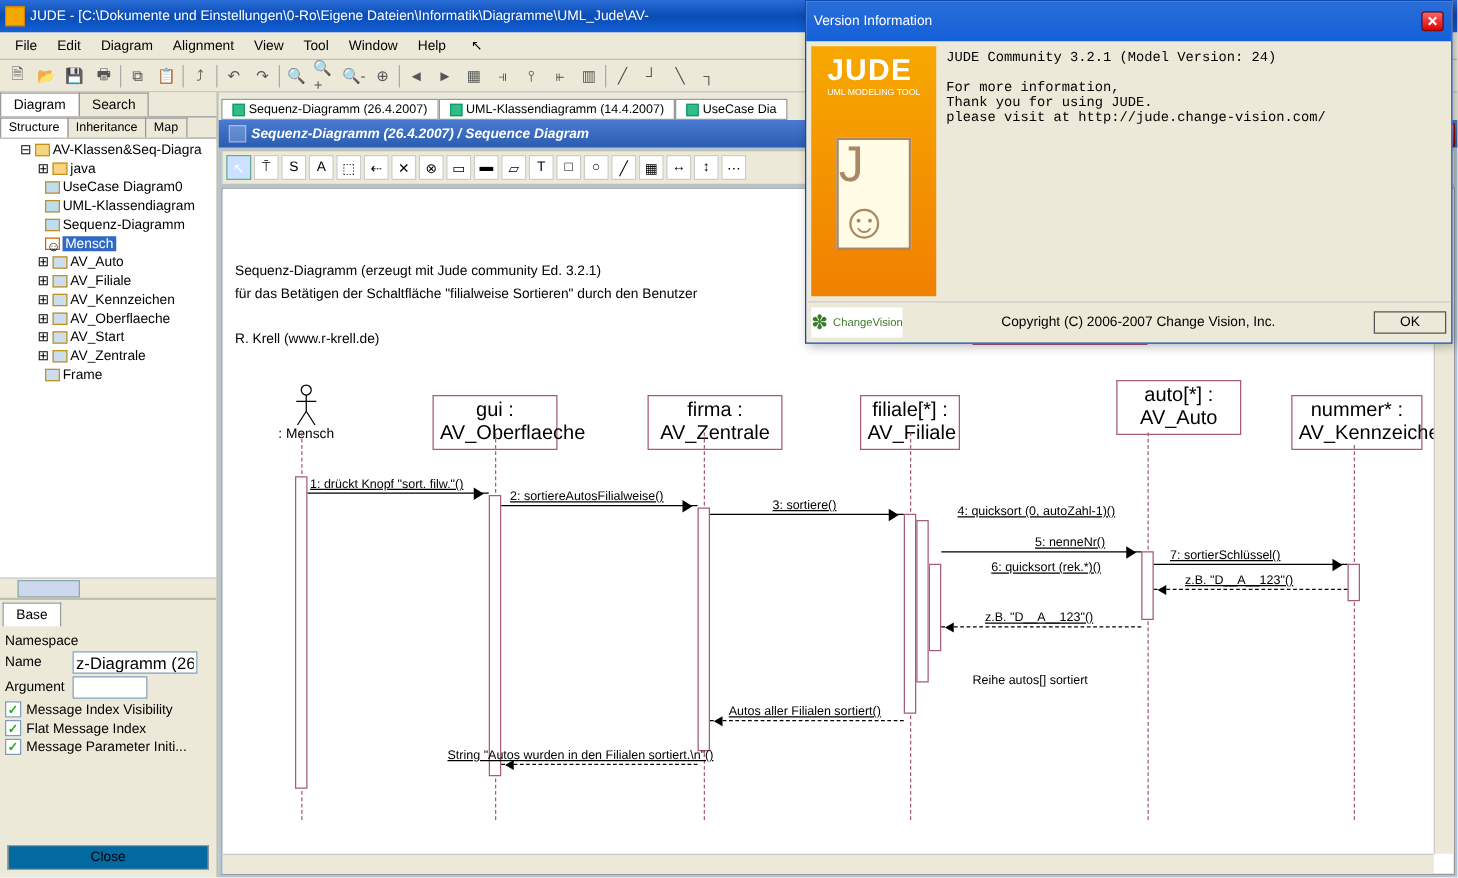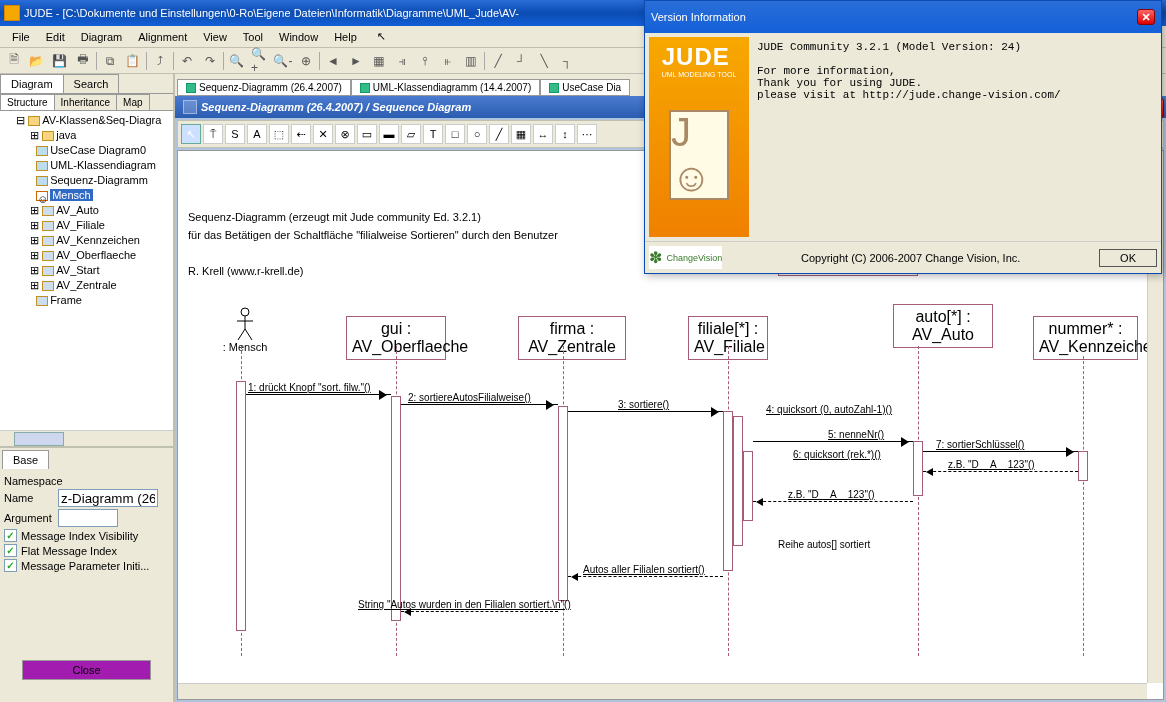--- a/index.html
+++ b/index.html
@@ -28,21 +28,21 @@
   .sel { background:#316ac5; color:#fff; padding:0 2px;}
   .hscroll{height:16px; background:#ece9d8; border-top:1px solid #ccc; position:relative;}
   .hscroll .thumb{position:absolute; left:14px; width:50px; height:14px; top:1px; background:#cdd8ee; border:1px solid #8aa;}
   .base-tab{border-top:2px solid #c0c0b0; background:#ece9d8;}
   .base-tab .tabhdr{display:inline-block; padding:3px 10px; border:1px solid #999; border-bottom:none; background:#fff; margin:2px 0 0 2px;}
   .props{padding:4px;}
   .props .row{display:flex; align-items:center; margin:2px 0; gap:4px;}
   .props input[type=text]{border:1px solid #7f9db9; height:18px; width:100px; padding:0 2px;}
   .chk{display:flex; align-items:center; gap:4px; margin:2px 0;}
   .chkbox{width:13px; height:13px; border:1px solid #7f9db9; background:#fff; display:flex; align-items:center; justify-content:center; color:#2a2; font-size:10px; font-weight:bold;}
-  .close-btn{margin:22px; padding:3px 0; border:1px solid #999; background:#a21caf; text-align:center;}
+  .close-btn{margin:6px; padding:3px 0; border:1px solid #999; background:#0369a1; text-align:center;}
   .right{flex:1; display:flex; flex-direction:column; background:#b0c4de; min-width:0;}
   .file-tabs{height:22px; background:#ece9d8; display:flex; align-items:flex-end; padding:0 2px;}
   .ftab{padding:2px 8px; border:1px solid #999; background:#fff; margin-right:0; display:flex; align-items:center; gap:3px; font-size:10px;}
   .ftab .ic{width:10px; height:10px; background:#3b8; border:1px solid #196;}
   .canvas-title{background:linear-gradient(#4a7bd0,#2a5cb0); color:#fff; padding:4px 8px; font-weight:bold; font-style:italic; display:flex; align-items:center; gap:4px;}
   .canvas-title .ic{width:14px; height:14px; background:#fff3; border:1px solid #fff6;}
   .diag-toolbar{background:#ece9d8; padding:3px; display:flex; gap:2px; border:1px solid #c0c0b0; margin:2px;}
   .dtbtn{width:20px; height:20px; border:1px solid #ccc; background:#fff; display:flex; align-items:center; justify-content:center; font-size:11px;}
   .dtbtn.sel{background:#cce0ff; border-color:#6a9;}
   .canvas{flex:1; background:#fff; overflow:hidden; position:relative; margin:0 2px 2px 2px; border:1px solid #999;}

